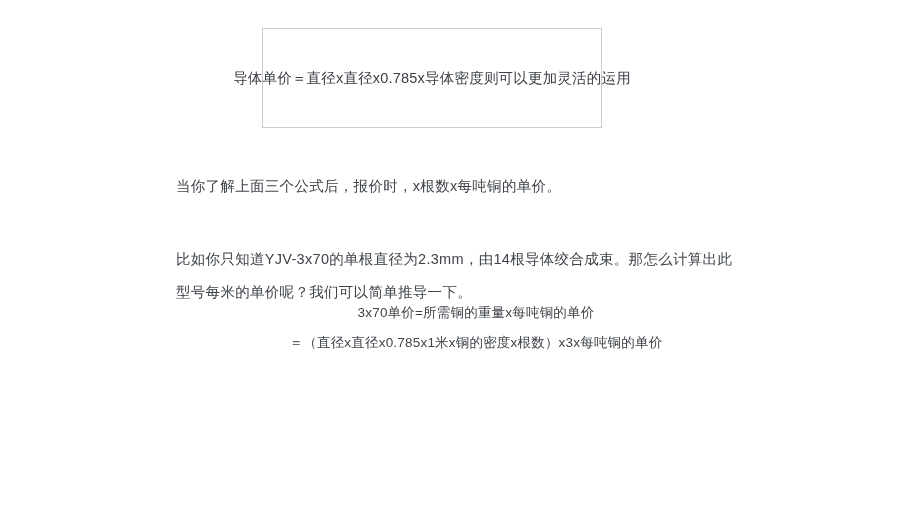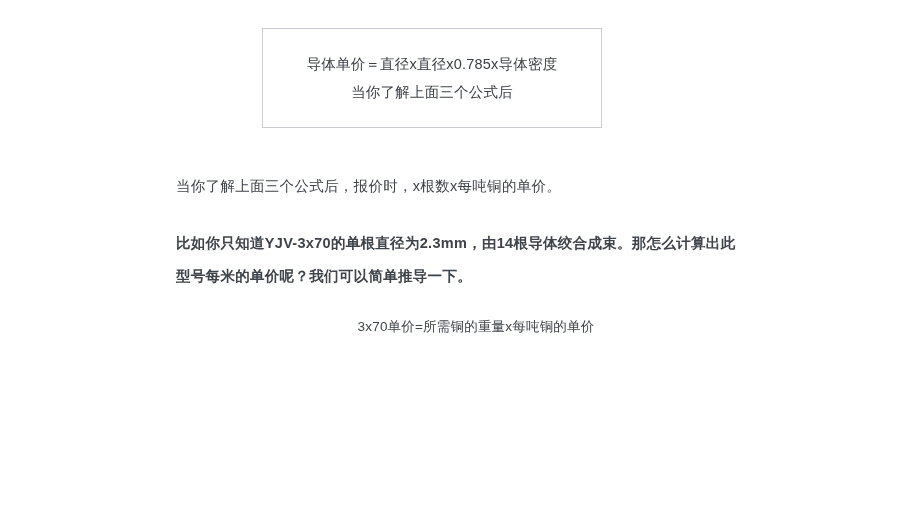--- a/index.html
+++ b/index.html
@@ -27,21 +27,20 @@
   .formula-box {
     position: absolute;
     left: 262px;
     top: 28px;
     width: 340px;
     height: 100px;
     border: 1px solid #c9cdd2;
     background: #ffffff;
     box-sizing: border-box;
     display: flex;
-    flex-direction: column;
     align-items: center;
     justify-content: center;
   }
   .formula-line {
     font-size: 14.5px;
     line-height: 28px;
     color: #3a3f45;
     letter-spacing: 0.2px;
     white-space: nowrap;
   }
@@ -53,52 +52,52 @@
     top: 170px;
     width: 560px;
   }
   .para {
     font-size: 14.5px;
     line-height: 33px;
     color: #3f444a;
     letter-spacing: 0.3px;
   }
   .para + .para {
-    margin-top: 24px;
-    font-weight: bold;
+    margin-top: 40px;
   }
 
   
   .derivation {
     position: absolute;
     left: 176px;
-    top: 312px;
+    top: 298px;
     width: 600px;
     text-align: center;
   }
   .deriv-line {
     font-size: 13.5px;
     line-height: 30px;
     color: #3f444a;
     letter-spacing: 0.2px;
     white-space: nowrap;
   }
 </style>
 </head>
 <body>
 
 <div class="page">
 
   <div class="formula-box">
     <div class="formula-line">导体单价＝直径x直径x0.785x导体密度</div>
-    <div class="formula-line">当你了解上面三个公式后</div>
+    <div class="formula-line">则可以更加灵活的运用</div>
   </div>
 
   <div class="body-block">
     <div class="para">当你了解上面三个公式后，报价时，x根数x每吨铜的单价。</div>
     <div class="para">比如你只知道YJV-3x70的单根直径为2.3mm，由14根导体绞合成束。那怎么计算出此型号每米的单价呢？我们可以简单推导一下。</div>
   </div>
 
   <div class="derivation">
     <div class="deriv-line">3x70单价=所需铜的重量x每吨铜的单价</div>
+    <div class="deriv-line">＝（直径x直径x0.785x1米x铜的密度x根数）x3x每吨铜的单价</div>
   </div>
 
 </div>
 
 </body></html>

